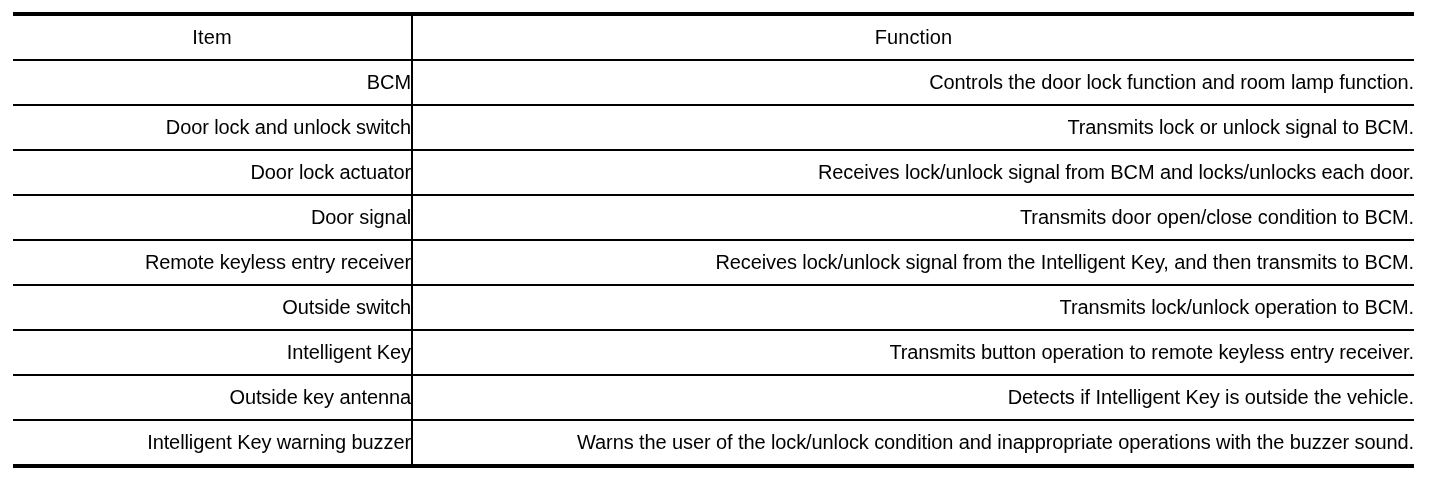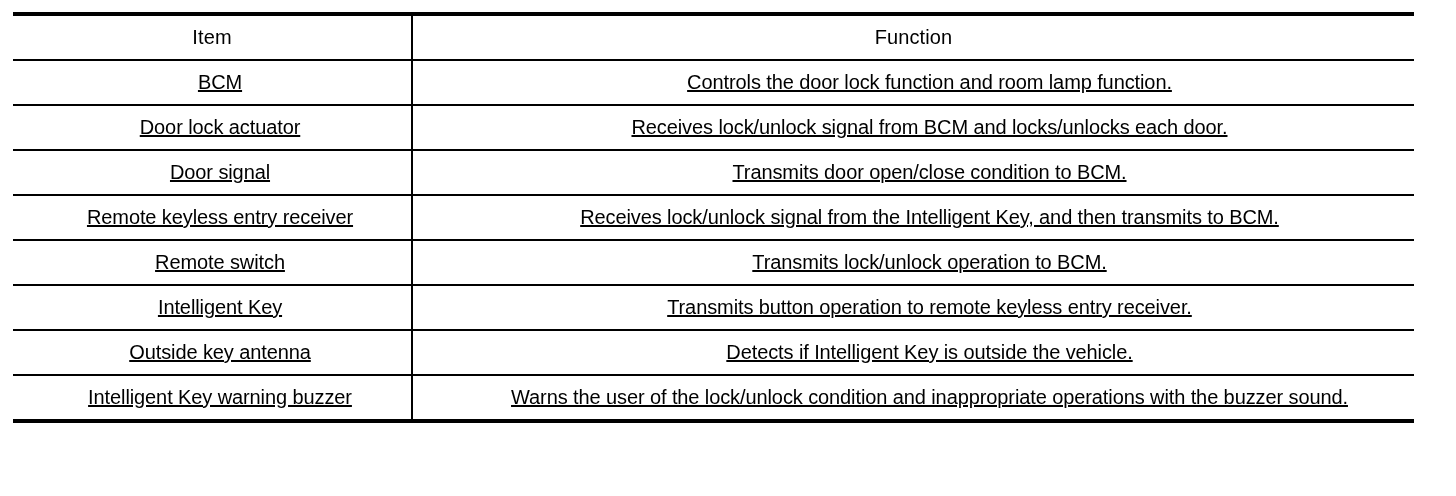--- a/index.html
+++ b/index.html
@@ -57,25 +57,24 @@
   table.spec-table > thead > tr.header-row > th.col-sep {
     border-left: 2px solid #000000;
     margin-left: 24px;
   }
 
   table.spec-table > tbody > tr.data-row > td {
     border-bottom: 2px solid #000000;
     height: 43px;
     padding: 0 0 0 16px;
     font-size: 20px;
-    text-align: center;
+    text-align: right;
     vertical-align: middle;
     white-space: nowrap;
     letter-spacing: -0.1px;
-    text-decoration: underline;
   }
 
   table.spec-table > tbody > tr.data-row > td.cell-function {
     border-left: 2px solid #000000;
     padding-left: 32px;
   }
 
   
   table.spec-table > tbody > tr.data-row:last-child > td {
     border-bottom: 4px solid #000000;
@@ -97,33 +96,37 @@
           <th class="col-sep">Function</th>
         </tr>
       </thead>
       <tbody id="table-body">
 
       <tr class="data-row">
             <td class="cell-item">BCM</td>
             <td class="cell-function">Controls the door lock function and room lamp function.</td>
           </tr>
           <tr class="data-row">
+            <td class="cell-item">Door lock and unlock switch</td>
+            <td class="cell-function">Transmits lock or unlock signal to BCM.</td>
+          </tr>
+          <tr class="data-row">
             <td class="cell-item">Door lock actuator</td>
             <td class="cell-function">Receives lock/unlock signal from BCM and locks/unlocks each door.</td>
           </tr>
           <tr class="data-row">
             <td class="cell-item">Door signal</td>
             <td class="cell-function">Transmits door open/close condition to BCM.</td>
           </tr>
           <tr class="data-row">
             <td class="cell-item">Remote keyless entry receiver</td>
             <td class="cell-function">Receives lock/unlock signal from the Intelligent Key, and then transmits to BCM.</td>
           </tr>
           <tr class="data-row">
-            <td class="cell-item">Remote switch</td>
+            <td class="cell-item">Outside switch</td>
             <td class="cell-function">Transmits lock/unlock operation to BCM.</td>
           </tr>
           <tr class="data-row">
             <td class="cell-item">Intelligent Key</td>
             <td class="cell-function">Transmits button operation to remote keyless entry receiver.</td>
           </tr>
           <tr class="data-row">
             <td class="cell-item">Outside key antenna</td>
             <td class="cell-function">Detects if Intelligent Key is outside the vehicle.</td>
           </tr>

